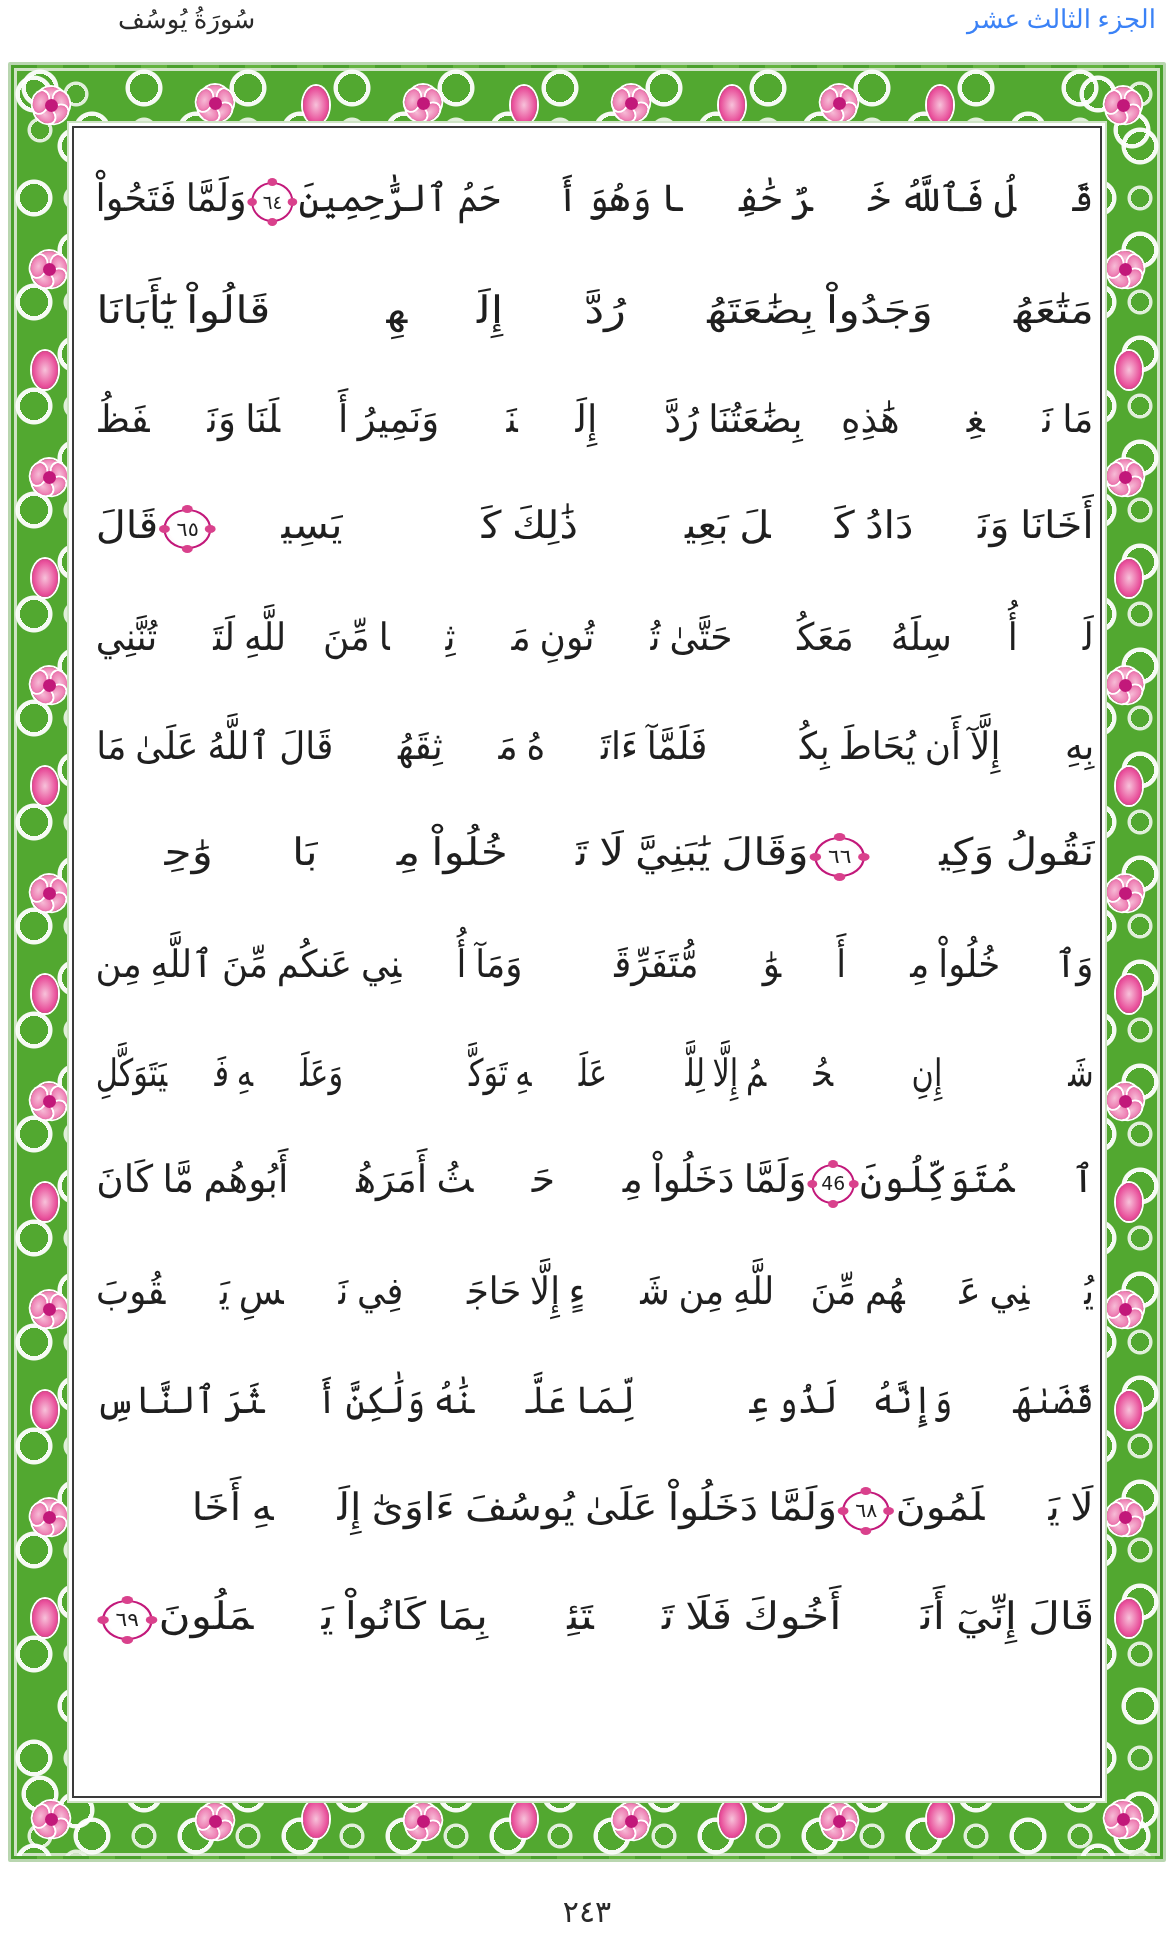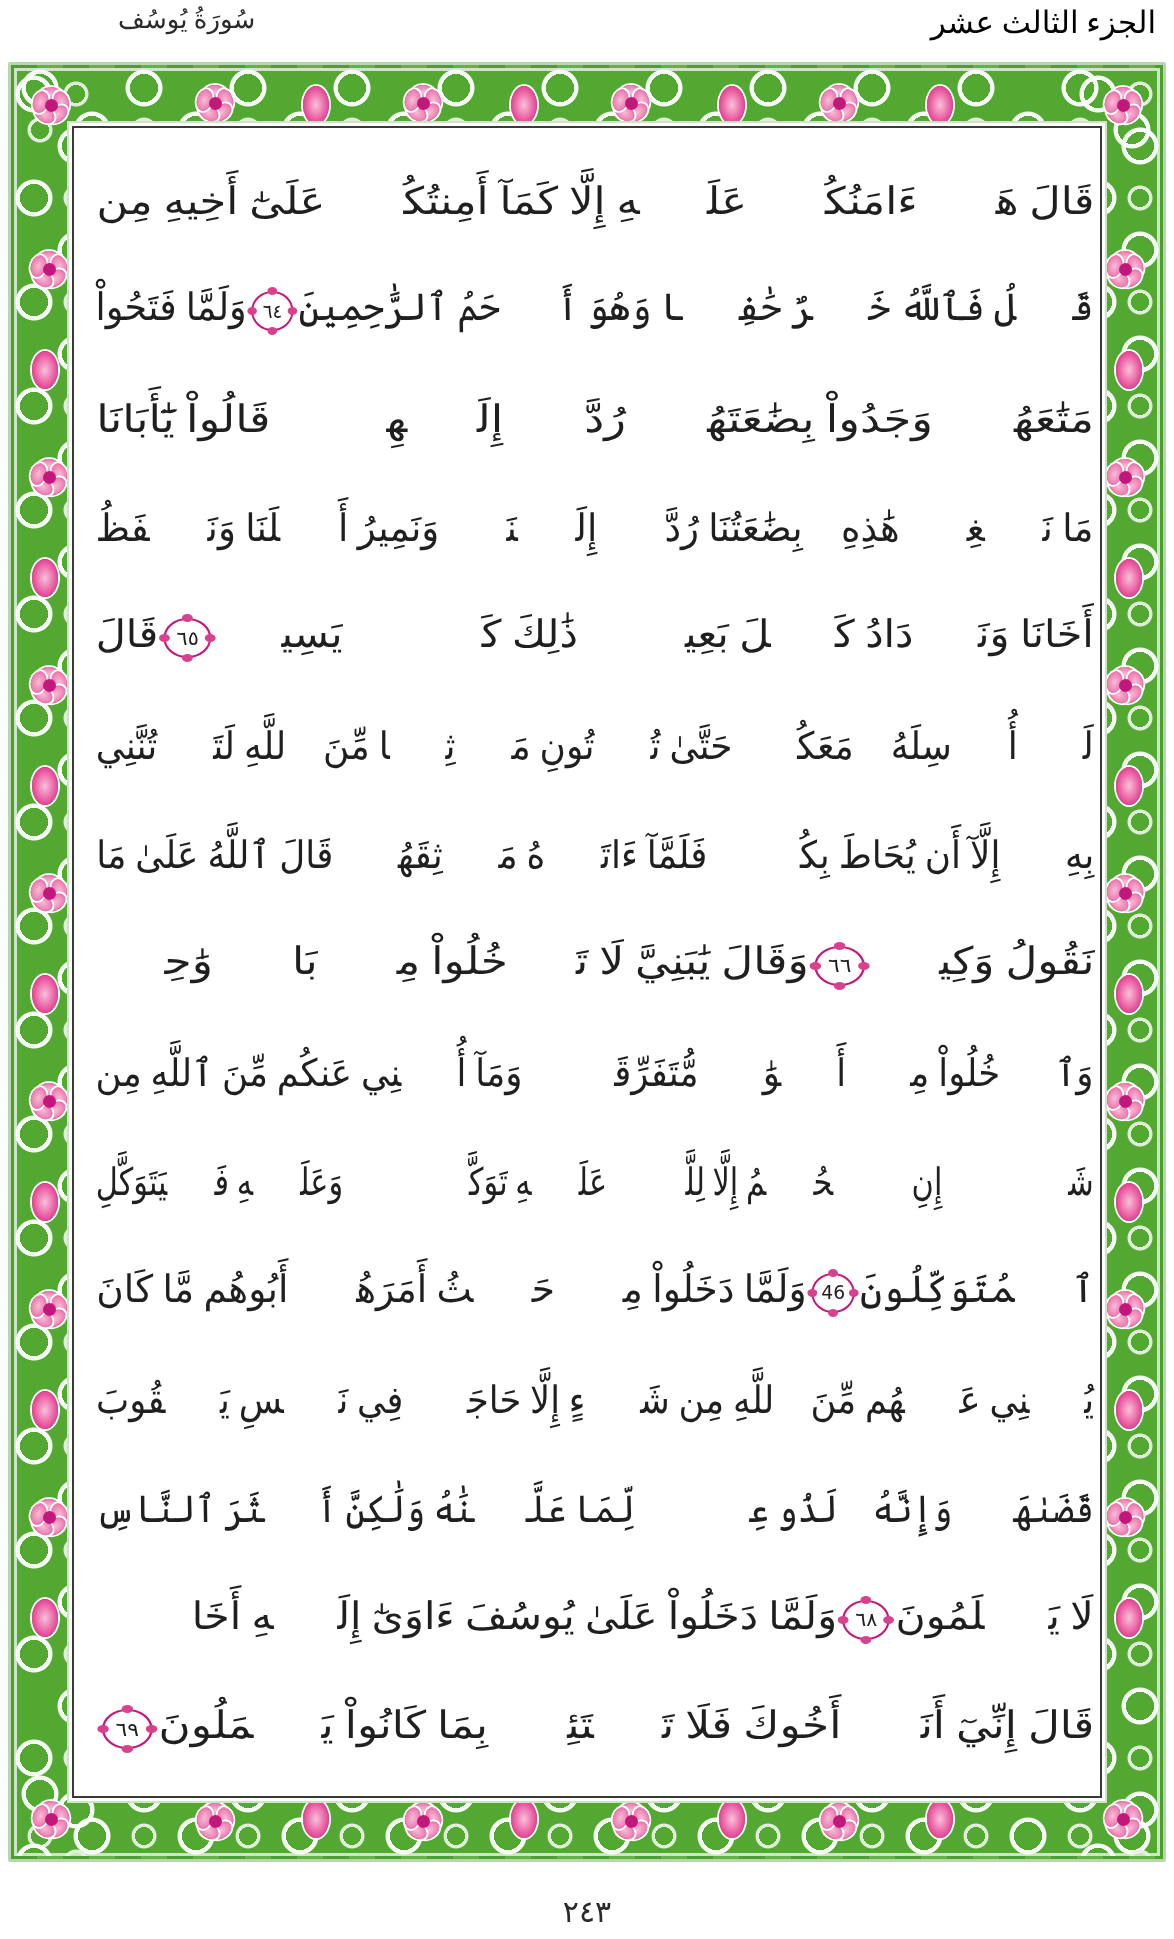--- a/index.html
+++ b/index.html
@@ -1,21 +1,21 @@
 <!DOCTYPE html>
 <html><head>
 <meta charset="utf-8">
 <style>
   html,body{margin:0;padding:0;background:#ffffff;}
   body{width:1174px;height:1939px;position:relative;overflow:hidden;
        font-family:"Liberation Serif","DejaVu Serif",serif;}
 
   
   .page-header{position:absolute;top:0;left:0;width:1174px;height:56px;}
-  .hdr-juz{position:absolute;right:18px;top:4px;font-size:31px;color:#000000;
+  .hdr-juz{position:absolute;right:18px;top:4px;font-size:26px;color:#3b82f6;
            direction:rtl;white-space:nowrap;}
   .hdr-surah{position:absolute;left:118px;top:4px;font-size:26px;color:#2a2a2a;
              direction:rtl;white-space:nowrap;}
 
   
   .frame{position:absolute;left:8px;top:62px;width:1158px;height:1800px;}
 
   .frame-outer{position:absolute;inset:0;
     border:3px solid #b9d6b0;
     background:
@@ -358,23 +358,20 @@
     <div class="bud" style="right:18px;top:1323px"></div>
     <div class="bud" style="right:18px;top:1531px"></div>
 
     <div class="frame-inner-rule">
       <div class="frame-inner-rule2"></div>
     </div>
   </div>
 
   <div class="text-body" id="lines-host">
       <div class="qline" style="height: 109.067px;">
-        <span class="qline-inner" style="transform: scaleX(1.138);"><span>قَالَ هَلۡ ءَامَنُكُمۡ عَلَيۡهِ إِلَّا كَمَآ أَمِنتُكُمۡ عَلَىٰٓ أَخِيهِ مِن</span></span>
-      </div>
-      <div class="qline" style="height: 109.067px;">
         <span class="qline-inner" style="transform: scaleX(0.9604);"><span>قَبۡلُ فَٱللَّهُ خَيۡرٌ حَٰفِظࣰا وَهُوَ أَرۡحَمُ ٱلرَّٰحِمِينَ</span><span class="ayah-mark"><span class="ring"></span><span class="pet t"></span><span class="pet b"></span><span class="pet l"></span><span class="pet r"></span><span class="ayah-num">٦٤</span></span><span>وَلَمَّا فَتَحُواْ</span></span>
       </div>
       <div class="qline" style="height: 109.067px;">
         <span class="qline-inner" style="transform: scaleX(1.1821);"><span>مَتَٰعَهُمۡ وَجَدُواْ بِضَٰعَتَهُمۡ رُدَّتۡ إِلَيۡهِمۡۖ قَالُواْ يَٰٓأَبَانَا</span></span>
       </div>
       <div class="qline" style="height: 109.067px;">
         <span class="qline-inner" style="transform: scaleX(0.9793);"><span>مَا نَبۡغِيۖ هَٰذِهِۦ بِضَٰعَتُنَا رُدَّتۡ إِلَيۡنَاۖ وَنَمِيرُ أَهۡلَنَا وَنَحۡفَظُ</span></span>
       </div>
       <div class="qline" style="height: 109.067px;">
         <span class="qline-inner" style="transform: scaleX(1.0901);"><span>أَخَانَا وَنَزۡدَادُ كَيۡلَ بَعِيرࣲۖ ذَٰلِكَ كَيۡلࣱ يَسِيرࣱ</span><span class="ayah-mark"><span class="ring"></span><span class="pet t"></span><span class="pet b"></span><span class="pet l"></span><span class="pet r"></span><span class="ayah-num">٦٥</span></span><span>قَالَ</span></span>

